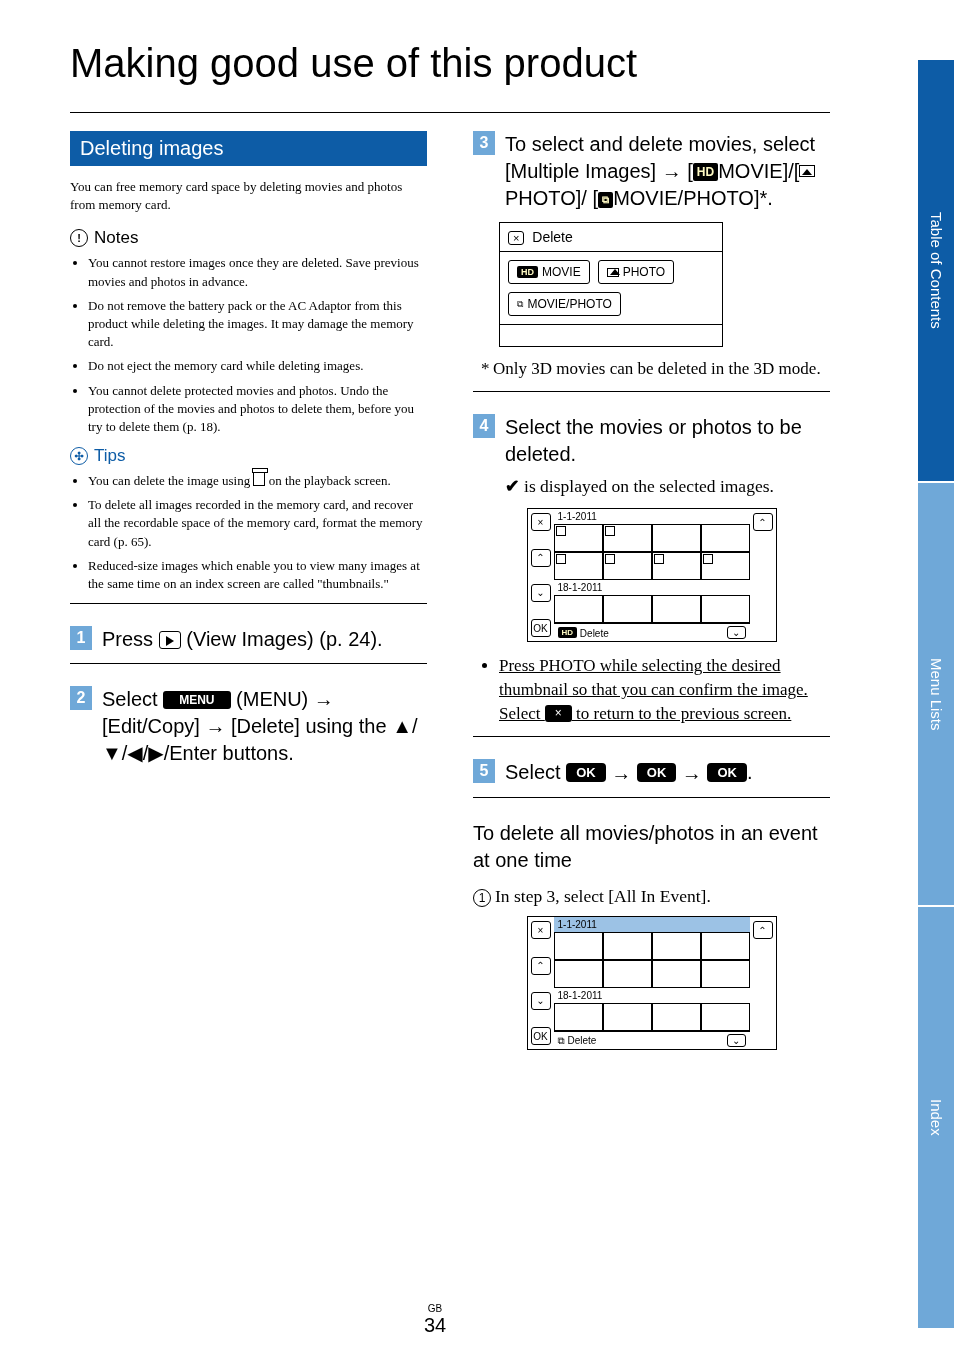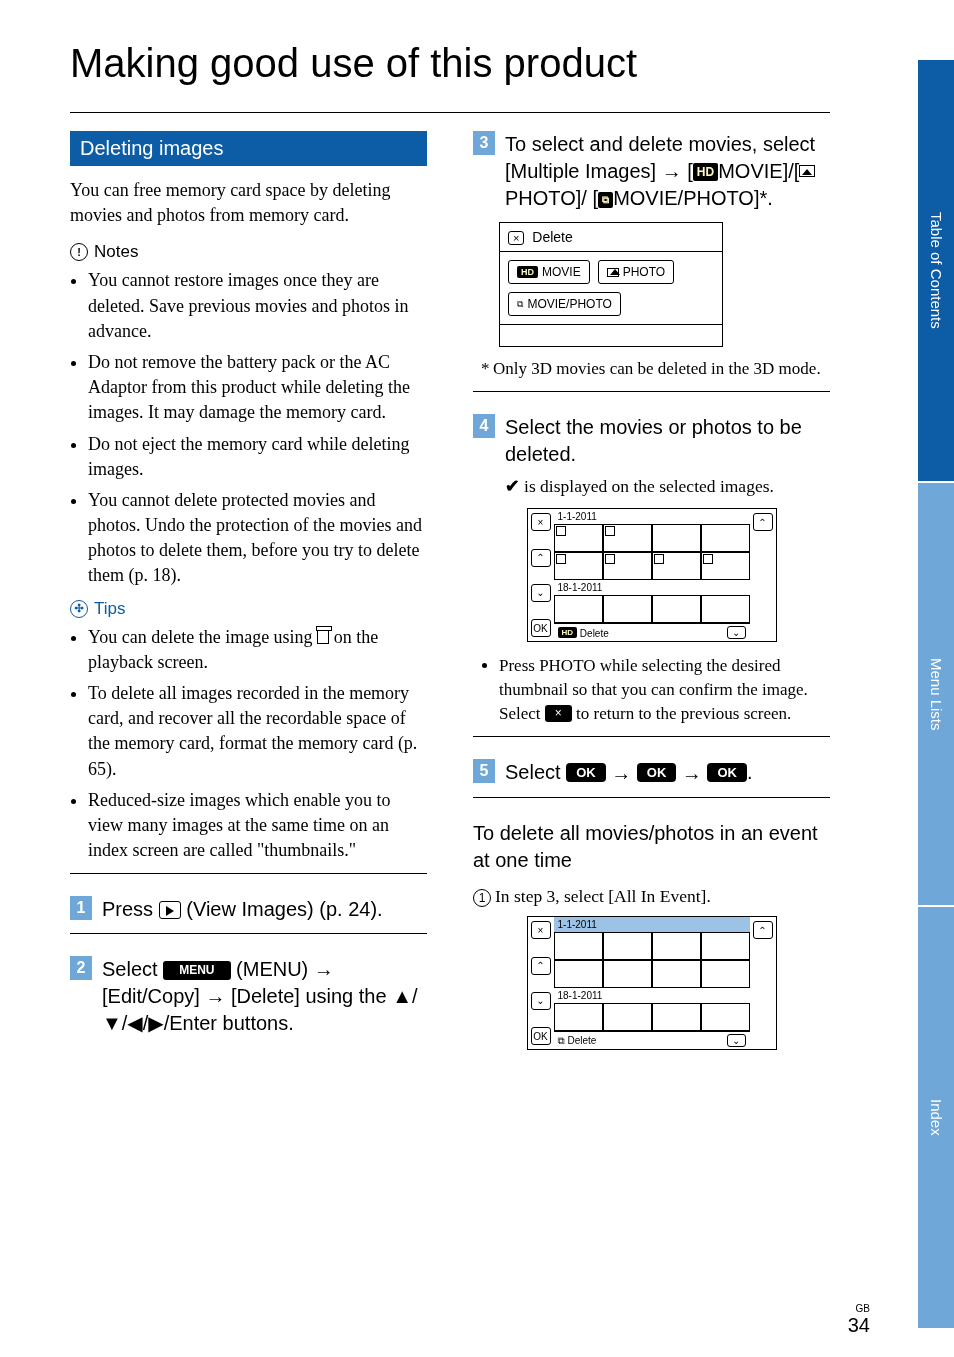--- a/index.html
+++ b/index.html
@@ -4,21 +4,21 @@
 <style>
   * { box-sizing: border-box; margin: 0; padding: 0; }
   html, body { width: 954px; height: 1357px; background: #fff; font-family: "Times New Roman", serif; color: #000; }
   .page { position: relative; width: 954px; height: 1357px; border-radius: 17px; }
   .content { padding: 40px 40px 0 70px; width: 870px; }
   h1 { font-family: "Helvetica Neue", Arial, sans-serif; font-weight: 400; font-size: 40px; line-height: 1.15; margin-bottom: 26px; }
   .rule { border: none; border-top: 1px solid #000; margin: 0 0 18px 0; }
   .cols { display: flex; gap: 46px; }
   .col { width: 370px; }
   .section-head { background: #0d5ca6; color: #fff; font-family: Arial, sans-serif; font-size: 20px; padding: 6px 10px; margin-bottom: 12px; }
-  p, li { font-size: 18px; line-height: 1.4; }
+  p, li { font-size: 13px; line-height: 1.4; }
   .intro { margin-bottom: 14px; }
   .sub-head { display: flex; align-items: center; gap: 6px; font-family: Arial, sans-serif; font-size: 17px; margin: 10px 0 6px; }
   .sub-head.tips { color: #0d5ca6; }
   .circ { width: 18px; height: 18px; border: 1.5px solid currentColor; border-radius: 50%; display: inline-flex; align-items: center; justify-content: center; font-size: 11px; font-weight: bold; }
   ul { list-style: disc; padding-left: 18px; }
   ul li { margin-bottom: 6px; }
   .step { display: flex; align-items: flex-start; gap: 10px; margin: 22px 0 6px; }
   .stepnum { background: #6fa8d8; color: #fff; font-family: Arial, sans-serif; font-weight: bold; width: 22px; height: 24px; display: inline-flex; align-items: center; justify-content: center; font-size: 16px; flex-shrink: 0; }
   .steptxt { font-family: "Helvetica Neue", Arial, sans-serif; font-size: 20px; line-height: 1.35; }
   .hr-short { border: none; border-top: 1px solid #000; margin: 10px 0 0 0; }
@@ -44,30 +44,30 @@
   .ts-side{width:26px;display:flex;flex-direction:column;align-items:center;justify-content:space-between;padding:4px 0;}
   .ts-btn{border:1px solid #000;border-radius:3px;width:20px;height:18px;font-size:10px;display:flex;align-items:center;justify-content:center;}
   .ts-main{flex:1;}
   .ts-date{font-size:10px;padding:2px 4px;}
   .ts-grid{display:grid;grid-template-columns:repeat(4,1fr);}
   .ts-cell{border:1px solid #000;height:28px;position:relative;}
   .ts-cell .chk{position:absolute;top:1px;left:1px;width:10px;height:10px;border:1px solid #000;font-size:8px;line-height:8px;text-align:center;background:#fff;}
   .ts-foot{border-top:1px solid #000;display:flex;align-items:center;justify-content:space-between;padding:2px 4px;font-size:10px;}
   .ts-foot .lbtn{border:1px solid #000;border-radius:3px;padding:0 4px;}
   .sub-bullet{list-style:disc;padding-left:18px;margin:12px 0 0 8px;}
-  .sub-bullet li{font-size:17px;}
+  .sub-bullet li{font-size:17px;text-decoration:underline;}
   .x-dark{display:inline-block;background:#000;color:#fff;border-radius:3px;padding:0 10px;font-size:12px;vertical-align:2px;font-family:Arial,sans-serif;}
   .subsection{font-family:"Helvetica Neue",Arial,sans-serif;font-size:20px;line-height:1.35;margin-top:22px;}
   .substep{margin-top:10px;font-size:17.5px;}
   .substep .circnum{display:inline-block;border:1.5px solid #000;border-radius:50%;width:18px;height:18px;font-size:12px;text-align:center;line-height:16px;font-family:Arial,sans-serif;margin-right:4px;}
   
   .sidetabs{position:absolute;right:0;top:60px;width:36px;height:1270px;display:flex;flex-direction:column;}
   .tab{flex:1;background:#0d5ca6;color:#fff;writing-mode:vertical-rl;text-orientation:mixed;font-family:Arial,sans-serif;font-size:15px;display:flex;align-items:center;justify-content:center;border-bottom:2px solid #fff;}
   .tab.dim{background:#6fa8d8;}
-  .pgnum{position:absolute;bottom:20px;left:0;width:870px;text-align:right;font-family:"Helvetica Neue",Arial,sans-serif;}
+  .pgnum{position:absolute;bottom:20px;left:0;width:870px;text-align:center;font-family:"Helvetica Neue",Arial,sans-serif;}
   .pgnum .gb{font-size:10px;display:block;}
   .pgnum .n{font-size:20px;}
   .ok-btn{display:inline-block;background:#000;color:#fff;border-radius:4px;padding:1px 10px;font-family:Arial,sans-serif;font-size:13px;font-weight:bold;vertical-align:2px;}
   .bigarrow{font-size:20px;vertical-align:-1px;}
   .play-ic{display:inline-block;border:1.5px solid #000;border-radius:3px;width:22px;height:18px;position:relative;vertical-align:-3px;}
   .play-ic::before{content:"";position:absolute;left:6px;top:4px;width:0;height:0;border-top:5px solid transparent;border-bottom:5px solid transparent;border-left:8px solid #000;}
 </style>
 </head>
 <body>
 <div class="page">

